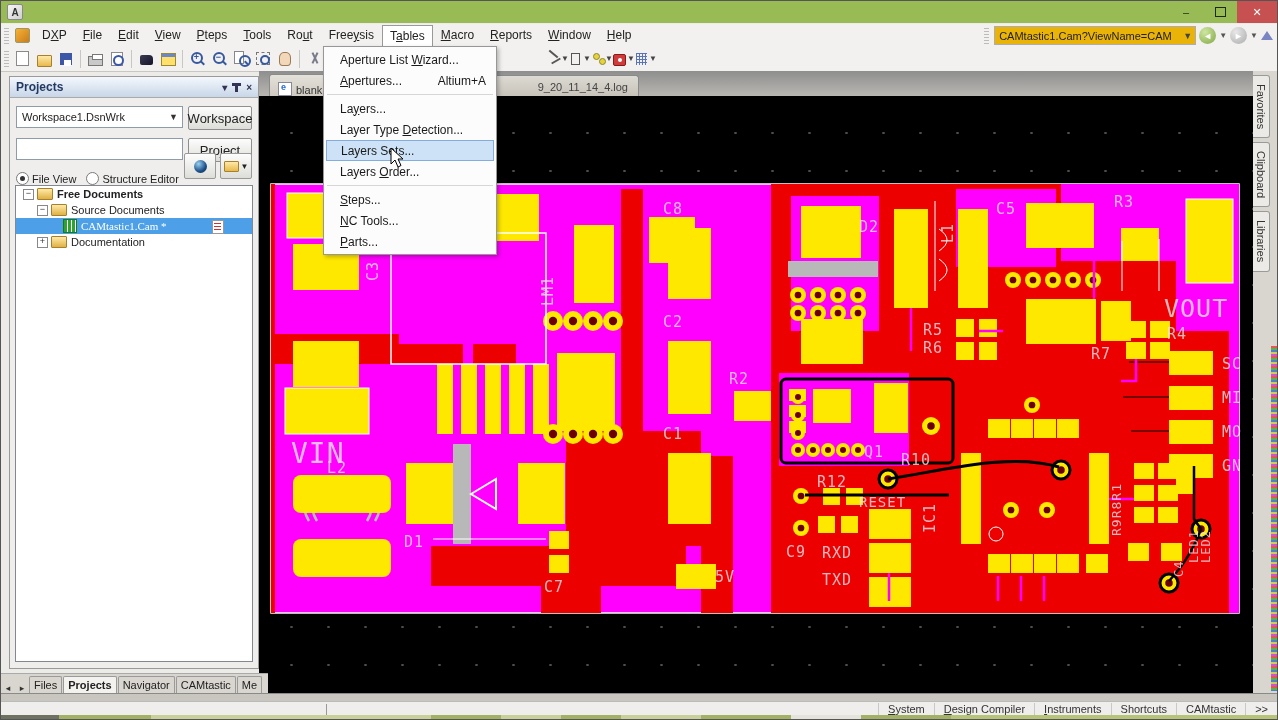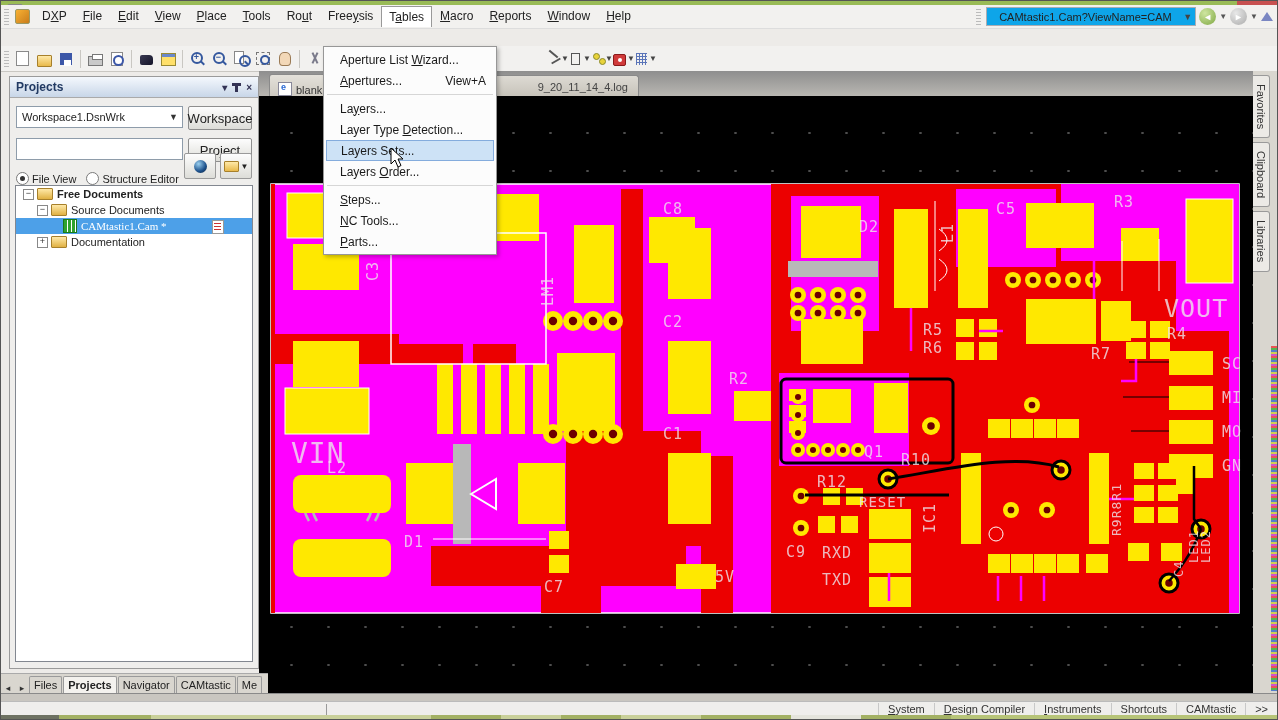--- a/index.html
+++ b/index.html
@@ -12,30 +12,30 @@
   .app-logo{width:14px;height:14px;margin-left:6px;background:linear-gradient(135deg,#f6f6f6,#cfcfcf);
             border:1px solid #888;border-radius:2px;font-weight:bold;font-size:10px;color:#333;
             display:flex;align-items:center;justify-content:center;}
   .title-text{position:absolute;left:0;right:0;text-align:center;font-size:12px;color:#1c2b10;}
   .winbtns{position:absolute;right:0;top:0;height:22px;display:flex;}
   .winbtn{width:34px;height:22px;display:flex;align-items:center;justify-content:center;font-size:11px;color:#1c2b10;}
   .winbtn.close{width:40px;background:#C75050;color:#fff;}
   .winbtn .rest{width:9px;height:8px;border:1px solid #1c2b10;background:transparent;}
 
   
-  .menubar{position:absolute;left:0;top:4px;width:100%;height:23px;background:#F2F1EF;border-bottom:1px solid #DDD;
+  .menubar{position:absolute;left:0;top:23px;width:100%;height:23px;background:#F2F1EF;border-bottom:1px solid #DDD;
            display:flex;align-items:center;}
   .grip{width:5px;height:16px;margin:0 2px 0 3px;background:repeating-linear-gradient(#bbb 0 1px,transparent 1px 3px);}
   .dxp-logo{width:13px;height:13px;border-radius:2px;background:linear-gradient(135deg,#F8B133,#C97C1B);border:1px solid #996;margin:0 4px;}
   .menu-item{padding:3px 8px;white-space:nowrap;}
   .menu-item.open{background:#fff;border:1px solid #999;border-bottom:none;padding:3px 7px;}
   .menu-item span.u, .mi-label span.u, .st-item span.u{text-decoration:underline;}
   .address-zone{margin-left:auto;display:flex;align-items:center;gap:3px;padding-right:4px;}
-  .addr-combo{width:196px;height:17px;background:#0ea5e9;border:1px solid #ABADB3;display:flex;align-items:center;
-              font-size:11px;padding-left:12px;overflow:hidden;white-space:nowrap;}
+  .addr-combo{width:196px;height:17px;background:#eab308;border:1px solid #ABADB3;display:flex;align-items:center;
+              font-size:11px;padding-left:4px;overflow:hidden;white-space:nowrap;}
   .addr-combo .caret{margin-left:auto;font-size:9px;color:#444;padding:0 3px;}
   .navbtn{width:17px;height:17px;border-radius:50%;display:flex;align-items:center;justify-content:center;
           font-size:9px;color:#fff;}
   .navbtn.back{background:radial-gradient(circle at 35% 30%,#CFE6A0,#7FA844);}
   .navbtn.fwd{background:radial-gradient(circle at 35% 30%,#E8E8E8,#ABABAB);}
   .mini-caret{font-size:8px;color:#555;}
   .up-arrow{width:0;height:0;border-left:6px solid transparent;border-right:6px solid transparent;border-bottom:9px solid #7A86C2;}
 
   
   .toolbar{position:absolute;left:0;top:45px;width:100%;height:25px;background:#F2F1EF;border-bottom:1px solid #C9C7C2;
@@ -180,21 +180,21 @@
   </div>
 
   <div class="menubar" data-interactable="false">
     <div class="grip" data-interactable="true"></div>
     <div class="dxp-logo" data-interactable="true"></div>
     <div id="menu-items" style="display:flex;" data-interactable="false">
         <div class="menu-item" data-interactable="true"><span>D</span><span class="u">X</span><span>P</span></div>
         <div class="menu-item" data-interactable="true"><span class="u">F</span><span>ile</span></div>
         <div class="menu-item" data-interactable="true"><span class="u">E</span><span>dit</span></div>
         <div class="menu-item" data-interactable="true"><span class="u">V</span><span>iew</span></div>
-        <div class="menu-item" data-interactable="true"><span class="u">P</span><span>lace</span></div>
+        <div class="menu-item" data-interactable="true"><span class="u">P</span><span>teps</span></div>
         <div class="menu-item" data-interactable="true"><span class="u">T</span><span>ools</span></div>
         <div class="menu-item" data-interactable="true"><span>Ro</span><span class="u">u</span><span>t</span></div>
         <div class="menu-item" data-interactable="true"><span>Free</span><span class="u">y</span><span>sis</span></div>
         <div class="menu-item open" data-interactable="true"><span>T</span><span class="u">a</span><span>bles</span></div>
         <div class="menu-item" data-interactable="true"><span class="u">M</span><span>acro</span></div>
         <div class="menu-item" data-interactable="true"><span class="u">R</span><span>eports</span></div>
         <div class="menu-item" data-interactable="true"><span class="u">W</span><span>indow</span></div>
         <div class="menu-item" data-interactable="true"><span class="u">H</span><span>elp</span></div>
       </div>
     <div class="address-zone" data-interactable="false">
@@ -689,21 +689,21 @@
     <div class="ts-seg" style="left:790px;width:70px;background:#E4E4DC;"></div>
     <div class="ts-seg" style="left:950px;width:328px;background:#B7C478;"></div>
   </div>
 
   <div class="menu-popup" id="tables-menu" data-interactable="false">
       <div class="mi" data-interactable="true">
         <span class="mi-label"><span>Aperture List </span><span class="u">W</span><span>izard...</span></span>
       </div>
       <div class="mi" data-interactable="true">
         <span class="mi-label"><span class="u">A</span><span>pertures...</span></span>
-        <span class="shortcut" data-interactable="false">View+A</span>
+        <span class="shortcut" data-interactable="false">Altium+A</span>
       </div>
       <div class="mi-sep" data-interactable="false"></div>
       <div class="mi" data-interactable="true">
         <span class="mi-label"><span>La</span><span class="u">y</span><span>ers...</span></span>
       </div>
       <div class="mi" data-interactable="true">
         <span class="mi-label"><span>Layer Type </span><span class="u">D</span><span>etection...</span></span>
       </div>
       <div class="mi highlight" data-interactable="true">
         <span class="mi-label"><span>Layers Se</span><span class="u">t</span><span>s...</span></span>

